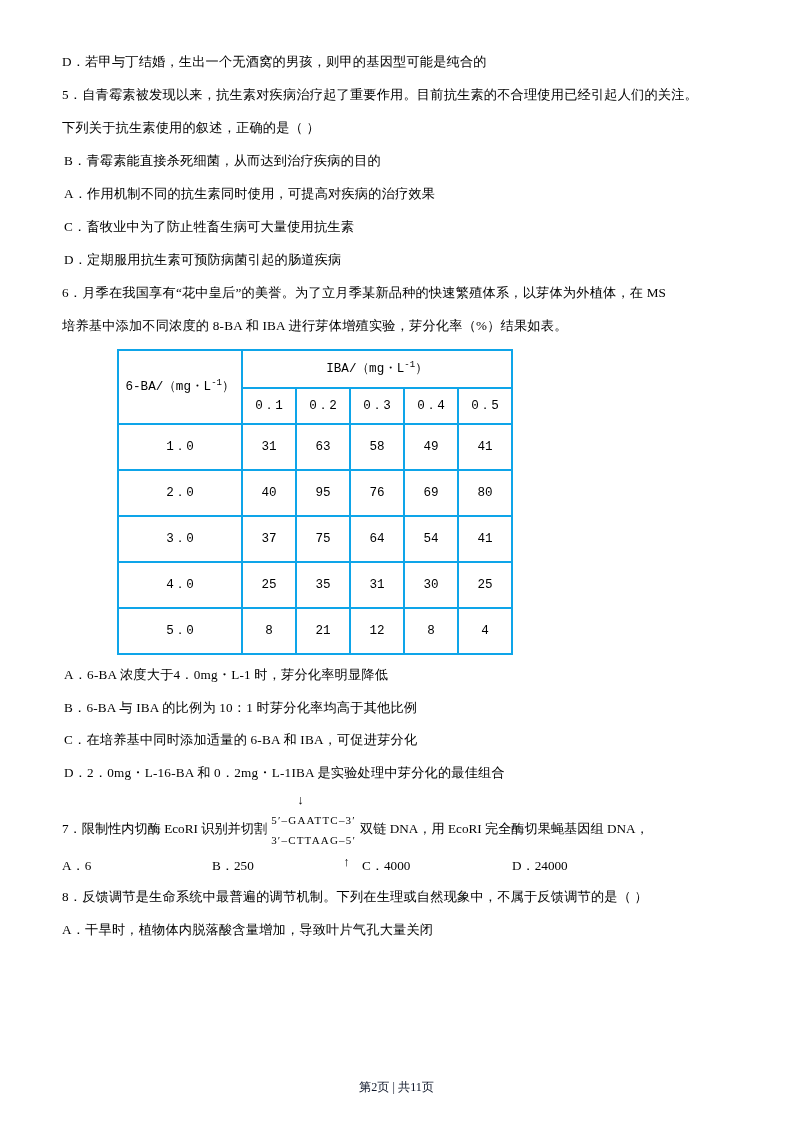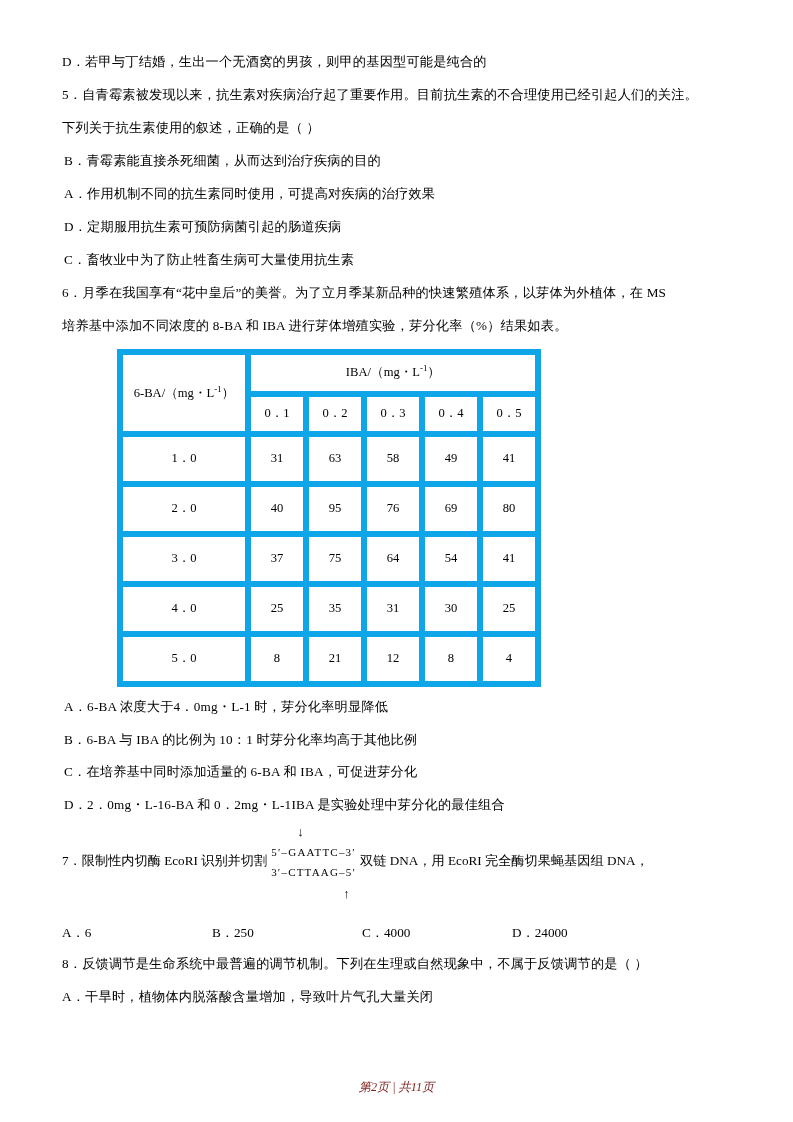--- a/index.html
+++ b/index.html
@@ -34,25 +34,26 @@
   }
   
   .tbl-wrap {
     margin: 6px 0 10px 55px;
   }
   table.data {
     border-collapse: collapse;
     font-size: 12.6px;
   }
   table.data td, table.data th {
-    border: 6px solid #0ea5e9;
+    border: 2px solid #0ea5e9;
     text-align: center;
     vertical-align: middle;
     font-weight: normal;
     padding: 0;
+    font-family: Liberation Mono, monospace;
   }
   .c-first {
     width: 122px;
     height: 44px;
   }
   .c-col {
     width: 52px;
     height: 44px;
   }
   .row-h {
@@ -96,46 +97,45 @@
     white-space: nowrap;
     font-size: 13.2px;
     margin: 0 0 6px 0;
     line-height: 1.55;
   }
   .q7-pad { margin-top: 26px; }
   .ans-row {
     font-size: 13.2px;
     margin: 0 0 12.5px 0;
   }
-  .ans-row span.a { display: inline-block; width: 150px; margin-top: 35px; }
+  .ans-row span.a { display: inline-block; width: 150px; }
   .footer {
     position: absolute;
     left: 0;
     right: 0;
     bottom: 26px;
     text-align: center;
     font-size: 12.2px;
-    color: #7f1d1d;
-    font-style: italic;
+    color: #0f172a;
   }
 </style>
 </head>
 <body>
 
 <div class="page">
 
   <p class="line">D．若甲与丁结婚，生出一个无酒窝的男孩，则甲的基因型可能是纯合的</p>
 
   <p class="line">5．自青霉素被发现以来，抗生素对疾病治疗起了重要作用。目前抗生素的不合理使用已经引起人们的关注。</p>
   <p class="line">下列关于抗生素使用的叙述，正确的是（      ）</p>
 
   <p class="line opt">B．青霉素能直接杀死细菌，从而达到治疗疾病的目的</p>
   <p class="line opt">A．作用机制不同的抗生素同时使用，可提高对疾病的治疗效果</p>
+  <p class="line opt">C．畜牧业中为了防止牲畜生病可大量使用抗生素</p>
   <p class="line opt">D．定期服用抗生素可预防病菌引起的肠道疾病</p>
-  <p class="line opt">C．畜牧业中为了防止牲畜生病可大量使用抗生素</p>
 
   <p class="line">6．月季在我国享有“花中皇后”的美誉。为了立月季某新品种的快速繁殖体系，以芽体为外植体，在 MS</p>
   <p class="line">培养基中添加不同浓度的 8-BA 和 IBA 进行芽体增殖实验，芽分化率（%）结果如表。</p>
 
   <div class="tbl-wrap">
     <table class="data">
       <tbody>
           <tr>
         <td class="c-first" rowspan="2">
           <span class="first-cell-label">

